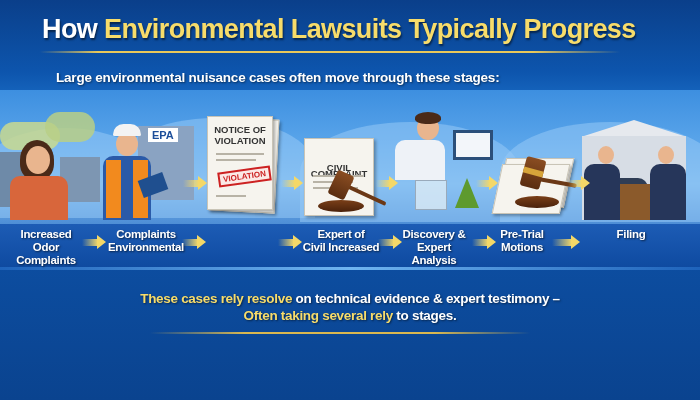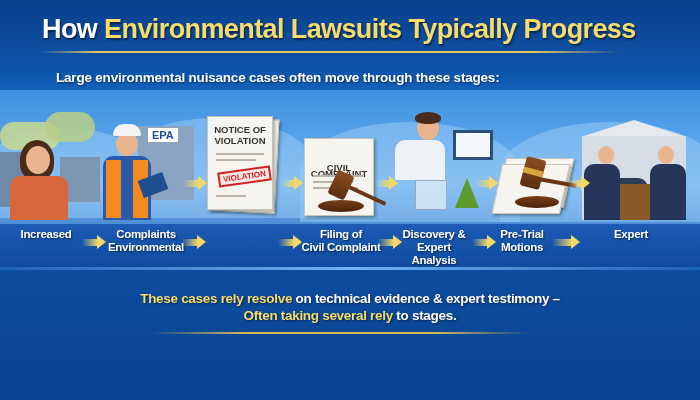--- a/index.html
+++ b/index.html
@@ -131,39 +131,40 @@
     <div class="body" style="left:4px;top:52px;width:36px;height:56px;background:#26365a"></div>
     <div class="person-head" style="left:78px;top:34px;width:16px;height:18px"></div>
     <div class="body" style="left:70px;top:52px;width:36px;height:56px;background:#26365a"></div>
   </div>
 
   <div class="band"></div>
   <div class="band-rule"></div>
 
   <div class="step-label" style="left:2px;width:88px">
       <div>Increased</div>
+      <div>Odor Complaints</div>
     </div>
   <div class="step-label" style="left:106px;width:80px">
       <div>Complaints</div>
       <div>Environmental</div>
     </div>
   <div class="step-label" style="left:300px;width:82px">
-      <div>Filing of</div>
-      <div>Civil Complaint</div>
+      <div>Expert of</div>
+      <div>Civil Increased</div>
     </div>
   <div class="step-label" style="left:494px;width:56px">
       <div>Pre-Trial</div>
       <div>Motions</div>
     </div>
   <div class="step-label" style="left:394px;width:80px">
       <div>Discovery &amp;</div>
       <div>Expert Analysis</div>
     </div>
   <div class="step-label" style="left:586px;width:90px">
-      <div>Expert</div>
+      <div>Filing</div>
     </div>
 
   <div class="arr" style="left:82px;top:235px;width:24px">
       <div class="shaft" style="width:16px"></div>
       <div class="head" style="left:15px"></div>
     </div>
   <div class="arr" style="left:182px;top:235px;width:24px">
       <div class="shaft" style="width:16px"></div>
       <div class="head" style="left:15px"></div>
     </div>

